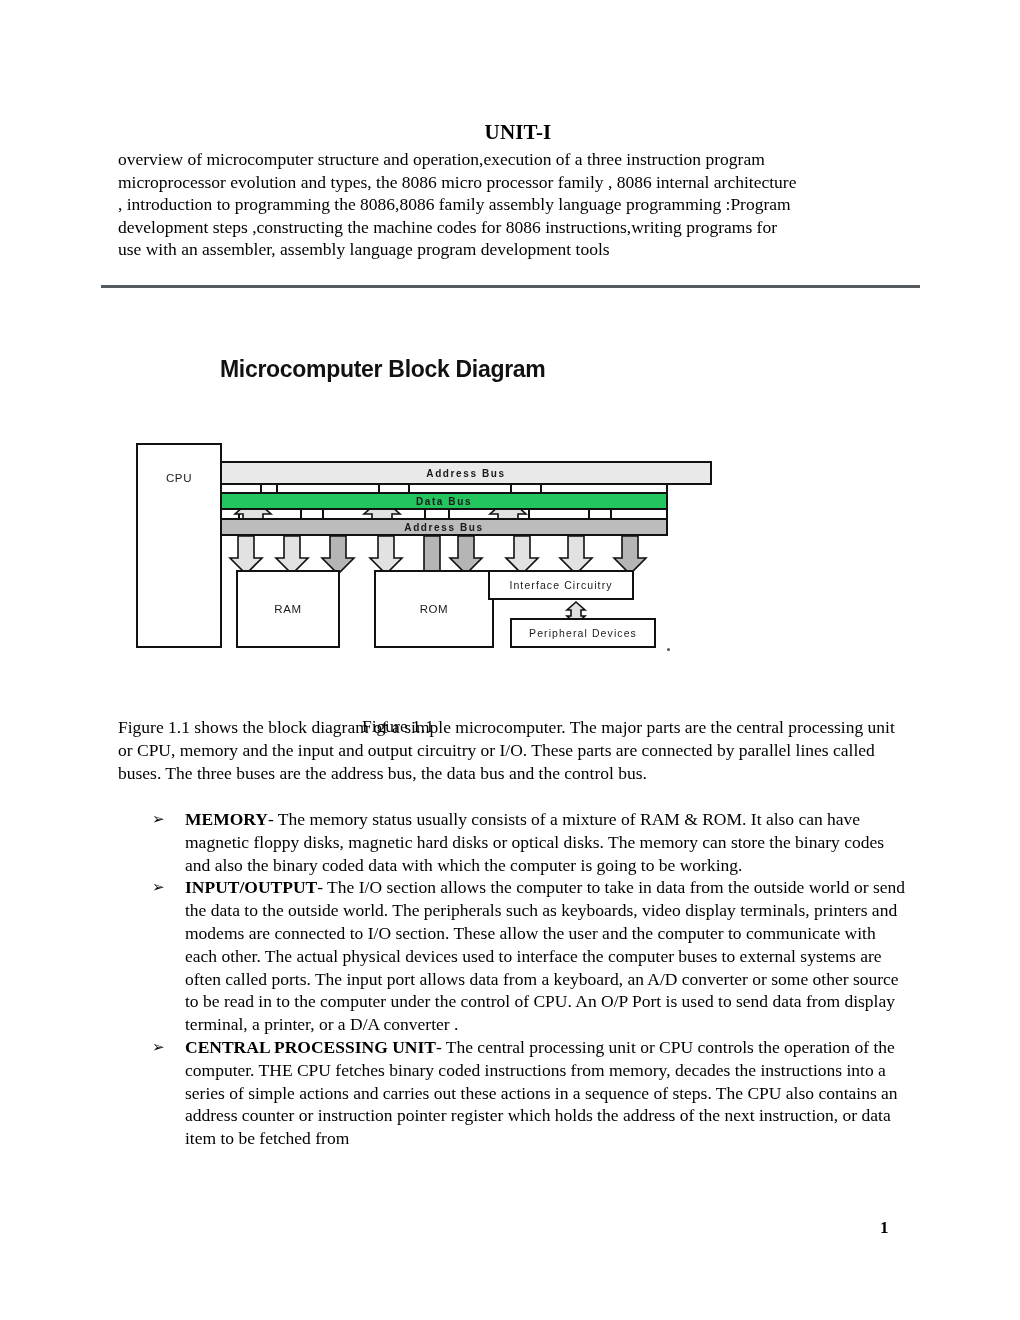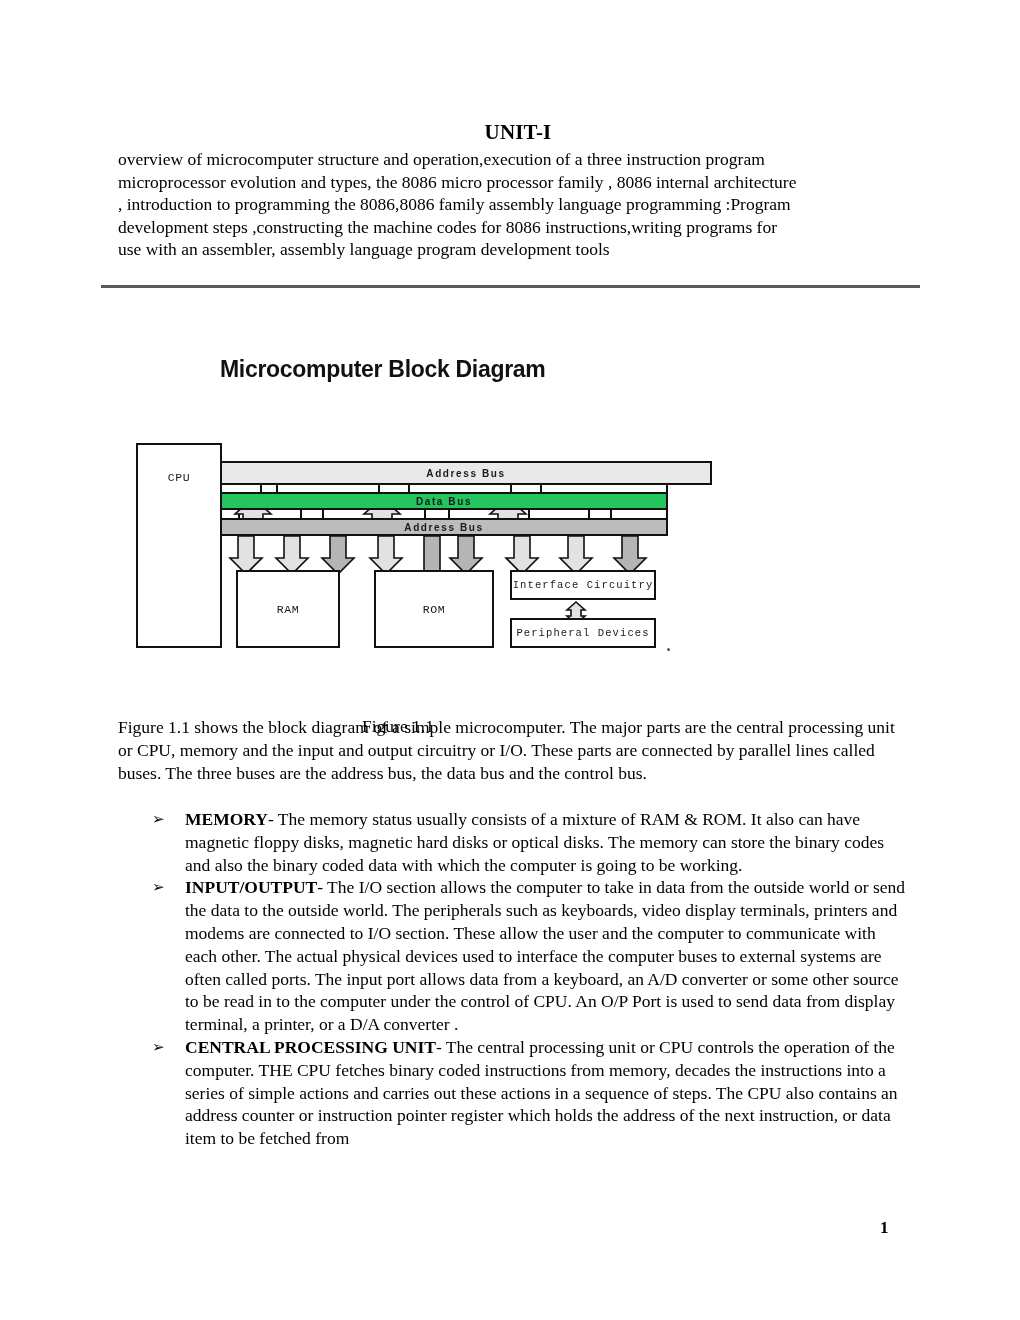--- a/index.html
+++ b/index.html
@@ -82,35 +82,35 @@
     top: 442px;
     width: 540px;
     height: 212px;
   }
 
   .blk {
     position: absolute;
     background: #ffffff;
     border: 2px solid #111111;
     box-sizing: border-box;
-    font-family: Liberation Mono, monospace;
+    font-family: Liberation Sans, sans-serif;
     color: #1a1a1a;
     display: flex;
     align-items: center;
     justify-content: center;
   }
 
   .cpu-box   { left: 0px;   top: 1px;   width: 86px;  height: 205px; font-size: 11.5px; letter-spacing: 0.6px; }
   .ram-box   { left: 100px; top: 128px; width: 104px; height: 78px;  font-size: 11.5px; letter-spacing: 0.6px; }
   .rom-box   { left: 238px; top: 128px; width: 120px; height: 78px;  font-size: 11.5px; letter-spacing: 0.6px; }
   .cpu-box span, .ram-box span, .rom-box span { transform: translateY(-22px); }
   .ram-box span, .rom-box span { transform: translateY(0px); }
   .cpu-box span { transform: translateY(-68px); }
 
-  .ifc-box   { left: 374px; top: 128px; width: 146px; height: 30px; font-size: 10.5px; letter-spacing: 1.1px; }
+  .ifc-box   { left: 352px; top: 128px; width: 146px; height: 30px; font-size: 10.5px; letter-spacing: 1.1px; }
   .per-box   { left: 374px; top: 176px; width: 146px; height: 30px; font-size: 10.5px; letter-spacing: 1.1px; }
 
   
   .bus {
     position: absolute;
     border: 2px solid #111111;
     box-sizing: border-box;
     font-family: "Liberation Sans", "DejaVu Sans", sans-serif;
     font-weight: bold;
     font-size: 10px;

